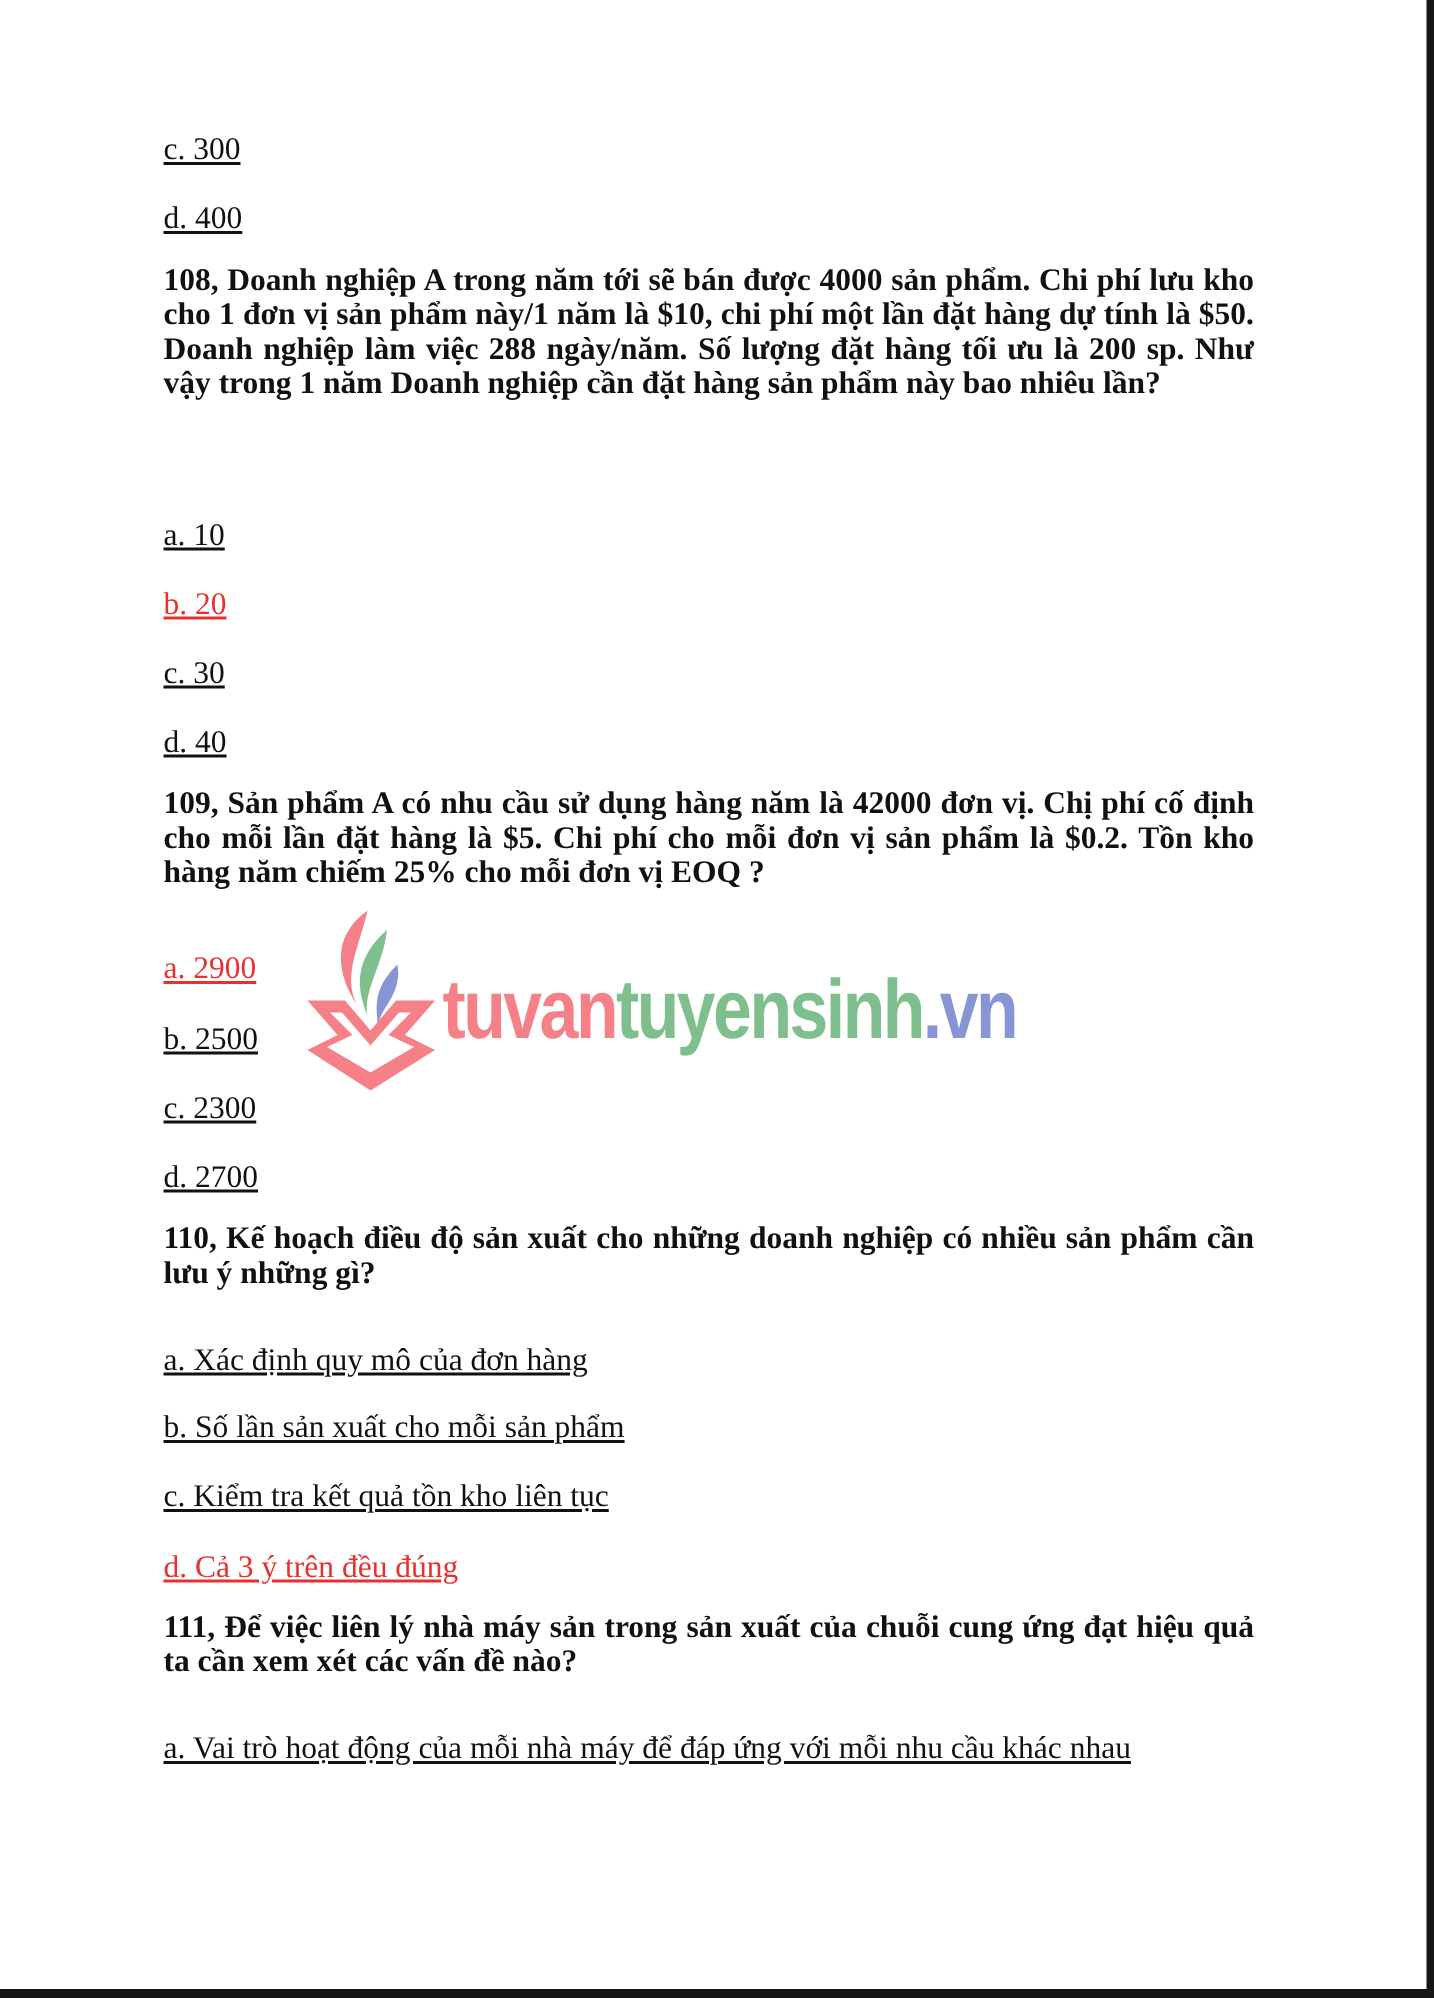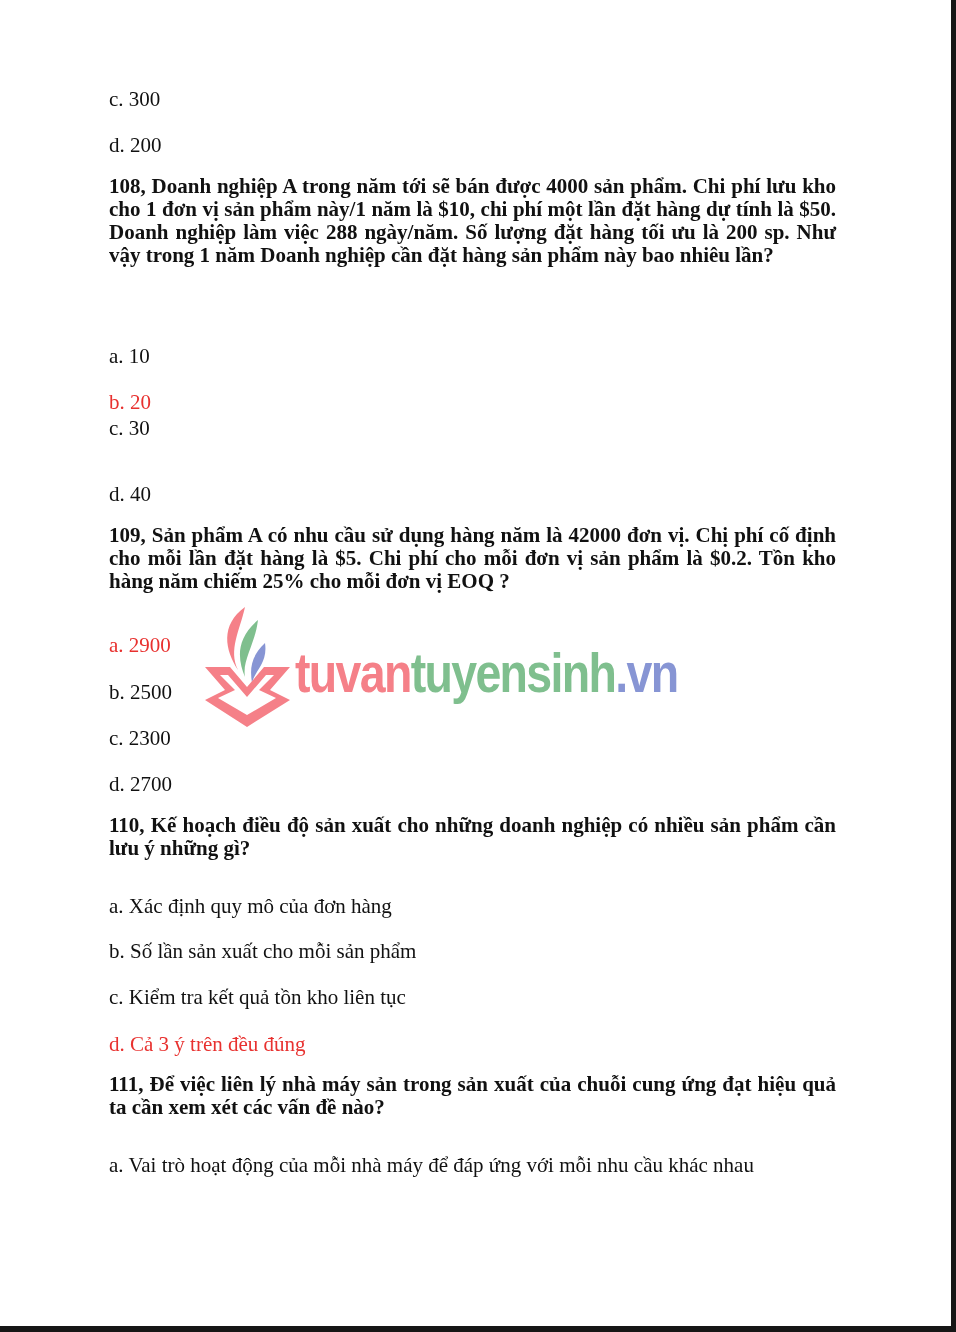--- a/index.html
+++ b/index.html
@@ -4,21 +4,21 @@
 <style>
   html, body { margin: 0; padding: 0; }
   body {
     width: 956px; height: 1332px; background: #161616; position: relative; overflow: hidden;
     font-family: "Liberation Serif", serif;
   }
   .page {
     position: absolute; left: 0; top: 0; width: 951px; height: 1326px; background: #ffffff;
   }
   .block { position: absolute; left: 109px; width: 727px; color: #111; }
-  .opt { font-size: 21px; line-height: 26px; }
+  .opt { font-size: 21px; line-height: 26px; text-decoration: underline; }
   .q {
     font-size: 21px; font-weight: bold; line-height: 23px; text-align: justify;
   }
   .q.last-left { text-align-last: left; }
   .correct { color: #e8312f; }
   .watermark {
     position: absolute; left: 200px; top: 605px; width: 490px; height: 130px; text-decoration: underline;
   }
   .wm-text {
     position: absolute; left: 95px; top: 38px; font-family: "Liberation Sans", sans-serif;
@@ -28,26 +28,26 @@
   .wm-red { color: #f58088; }
   .wm-green { color: #7fbf8e; }
   .wm-blue { color: #8795d4; }
 </style>
 </head>
 <body>
 
 <div class="page">
 
   <div class="block opt" style="top:86px">c. 300</div>
-  <div class="block opt" style="top:132px">d. 200</div>
+  <div class="block opt" style="top:132px">d. 400</div>
 
   <div class="block q last-left" style="top:175px">108, Doanh nghiệp A trong năm tới sẽ bán được 4000 sản phẩm. Chi phí lưu kho cho 1 đơn vị sản phẩm này/1 năm là $10, chi phí một lần đặt hàng dự tính là $50. Doanh nghiệp làm việc 288 ngày/năm. Số lượng đặt hàng tối ưu là 200 sp. Như vậy trong 1 năm Doanh nghiệp cần đặt hàng sản phẩm này bao nhiêu lần?</div>
   <div class="block opt" style="top:343px">a. 10</div>
   <div class="block opt correct" style="top:389px">b. 20</div>
-  <div class="block opt" style="top:415px">c. 30</div>
+  <div class="block opt" style="top:435px">c. 30</div>
   <div class="block opt" style="top:481px">d. 40</div>
 
   <div class="block q last-left" style="top:524px">109, Sản phẩm A có nhu cầu sử dụng hàng năm là 42000 đơn vị. Chị phí cố định cho mỗi lần đặt hàng là $5. Chi phí cho mỗi đơn vị sản phẩm là $0.2. Tồn kho hàng năm chiếm 25% cho mỗi đơn vị EOQ ?</div>
   <div class="block opt correct" style="top:632px">a. 2900</div>
   <div class="block opt" style="top:679px">b. 2500</div>
   <div class="block opt" style="top:725px">c. 2300</div>
   <div class="block opt" style="top:771px">d. 2700</div>
 
   <div class="block q last-left" style="top:814px">110, Kế hoạch điều độ sản xuất cho những doanh nghiệp có nhiều sản phẩm cần lưu ý những gì?</div>
   <div class="block opt" style="top:893px">a. Xác định quy mô của đơn hàng</div>

